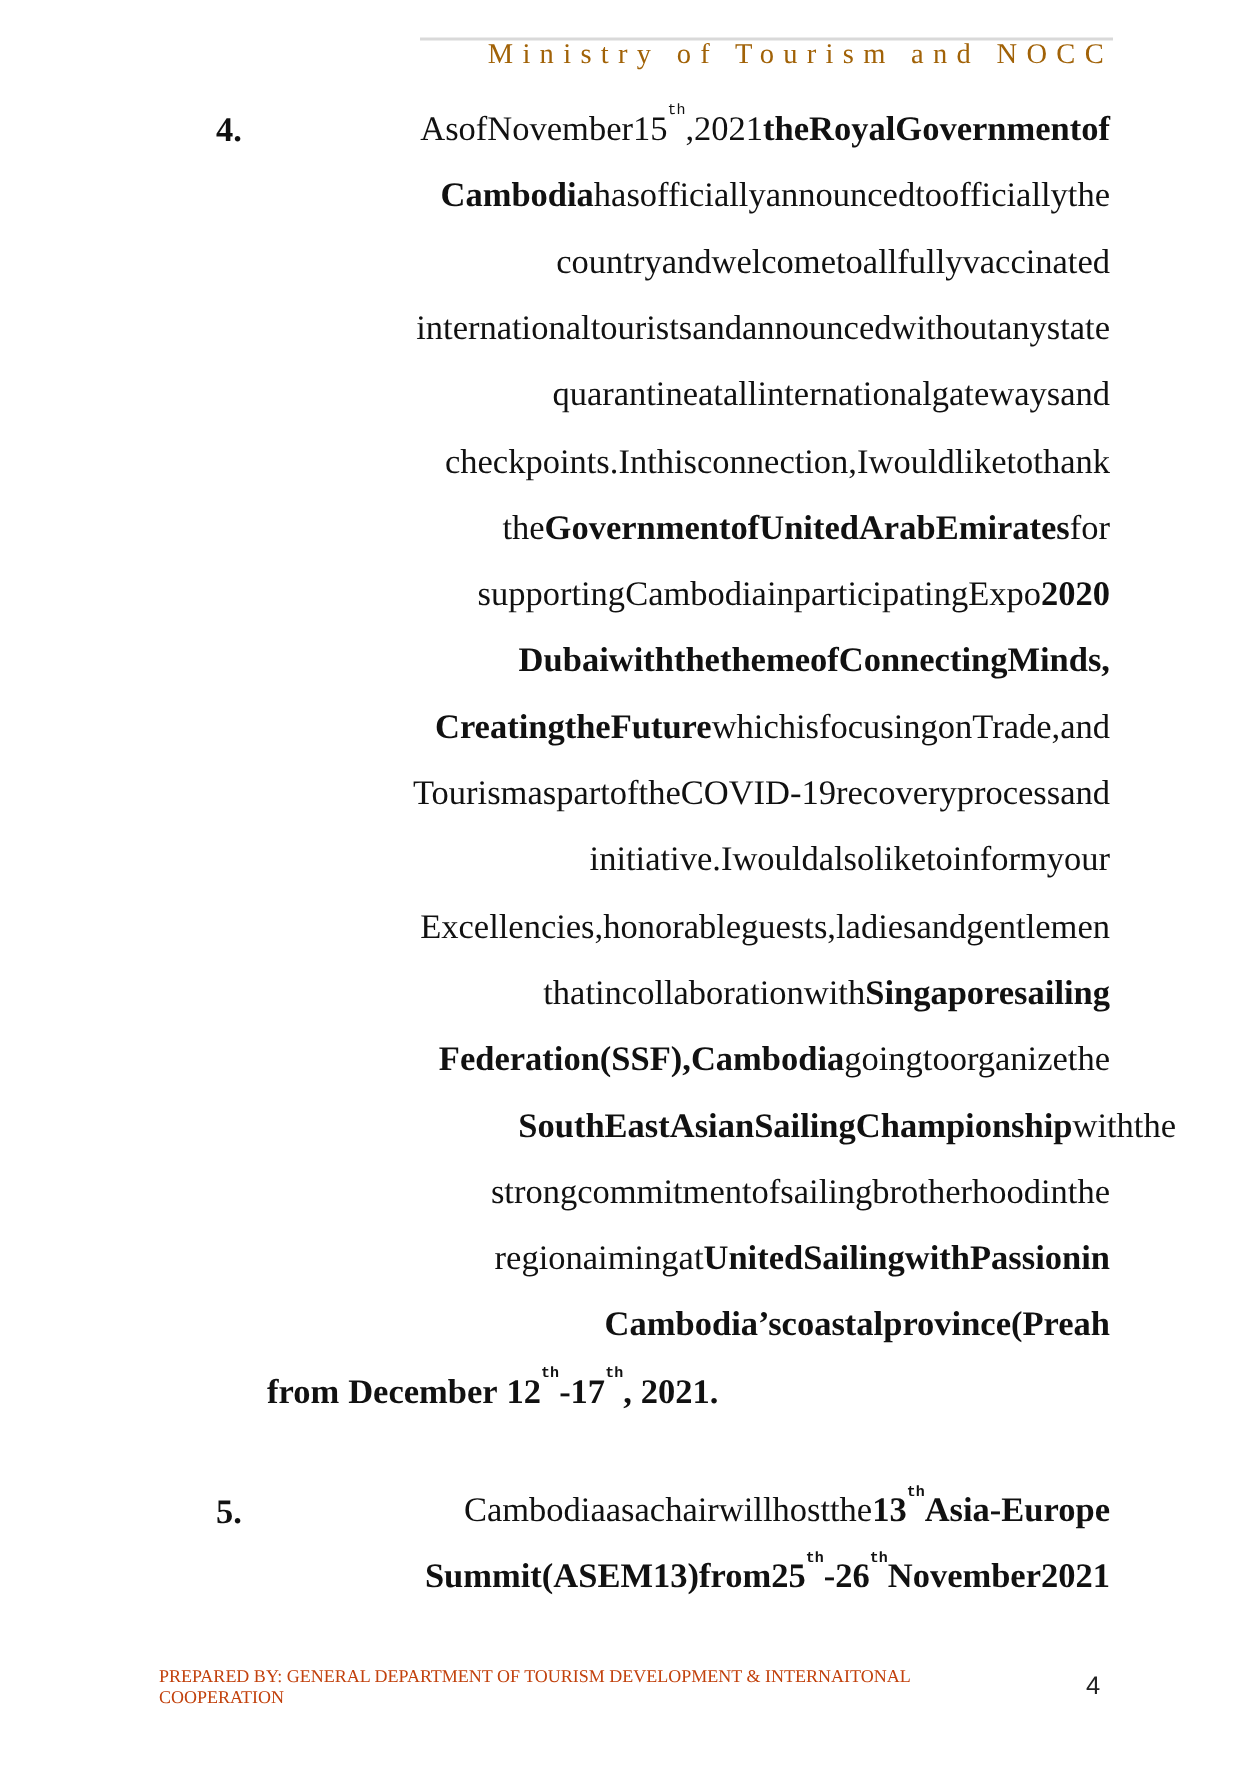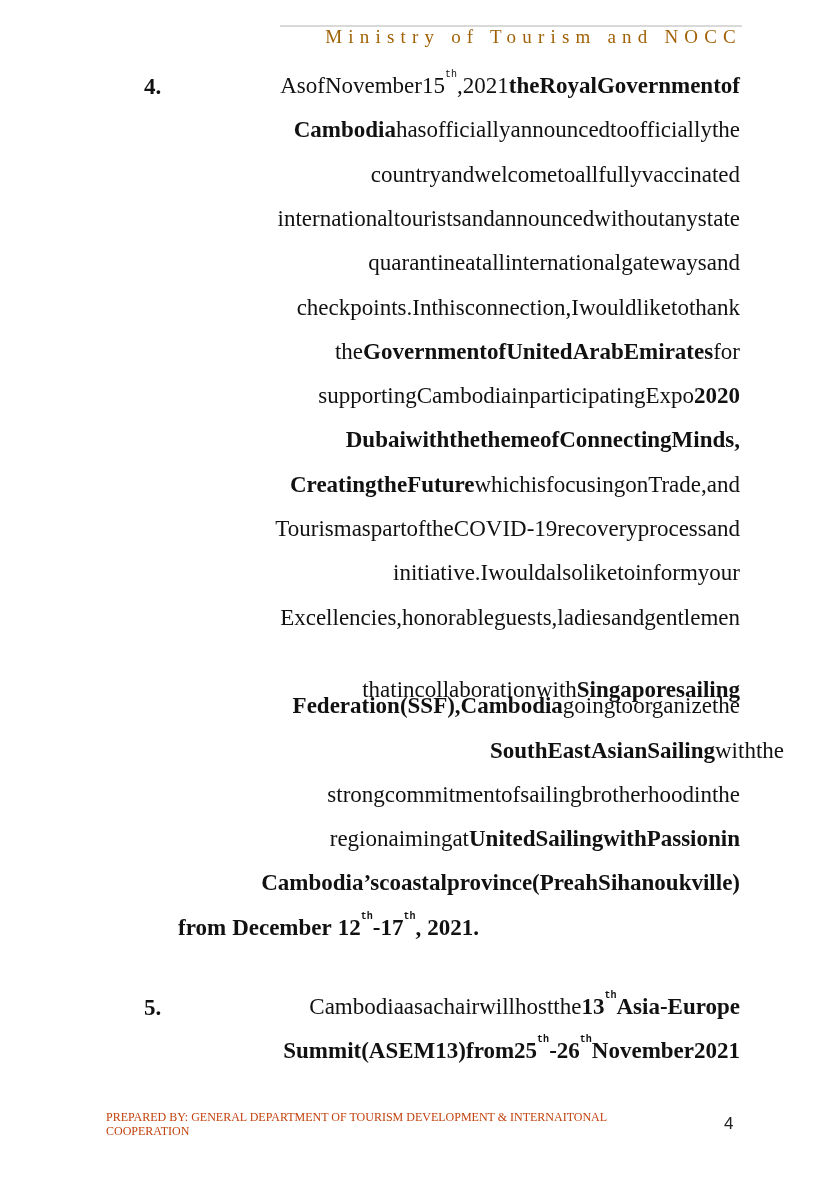--- a/index.html
+++ b/index.html
@@ -186,21 +186,21 @@
     <div class="line" style="top: 603.6px;">
       <div class="j">
         <span>Excellencies,</span>
         <span>honorable</span>
         <span>guests,</span>
         <span>ladies</span>
         <span>and</span>
         <span>gentlemen</span>
       </div>
     </div>
-    <div class="line" style="top: 647.9px; margin-top: 28px;">
+    <div class="line" style="top: 647.9px;">
       <div class="j">
         <span>that</span>
         <span>in</span>
         <span>collaboration</span>
         <span>with</span>
         <span><b>Singapore</b></span>
         <span><b>sailing</b></span>
       </div>
     </div>
     <div class="line" style="top: 692.2px;">
@@ -213,20 +213,21 @@
         <span>organize</span>
         <span>the</span>
       </div>
     </div>
     <div class="line" style="top: 736.5px; margin-left: 44px;">
       <div class="j">
         <span><b>South</b></span>
         <span><b>East</b></span>
         <span><b>Asian</b></span>
         <span><b>Sailing</b></span>
+        <span><b>Championship</b></span>
         <span>with</span>
         <span>the</span>
       </div>
     </div>
     <div class="line" style="top: 780.8px;">
       <div class="j">
         <span>strong</span>
         <span>commitment</span>
         <span>of</span>
         <span>sailing</span>
@@ -246,21 +247,20 @@
         <span><b>Passion</b></span>
         <span><b>in</b></span>
       </div>
     </div>
     <div class="line" style="top: 869.4px;">
       <div class="j">
         <span><b>Cambodia’s</b></span>
         <span><b>coastal</b></span>
         <span><b>province</b></span>
         <span><b>(Preah</b></span>
-        <span><b>Sihanoukville)</b></span>
       </div>
     </div>
     <div class="line last" style="top: 913.7px;">
       <div class="j" style="justify-content: flex-start; gap: 6px;">
         <span><b>from</b></span>
         <span><b>December</b></span>
         <span><b>12</b><sup style="font-weight: bold;">th</sup><b>-17</b><sup style="font-weight: bold;">th</sup><b>,</b></span>
         <span><b>2021.</b></span>
       </div>
     </div>

